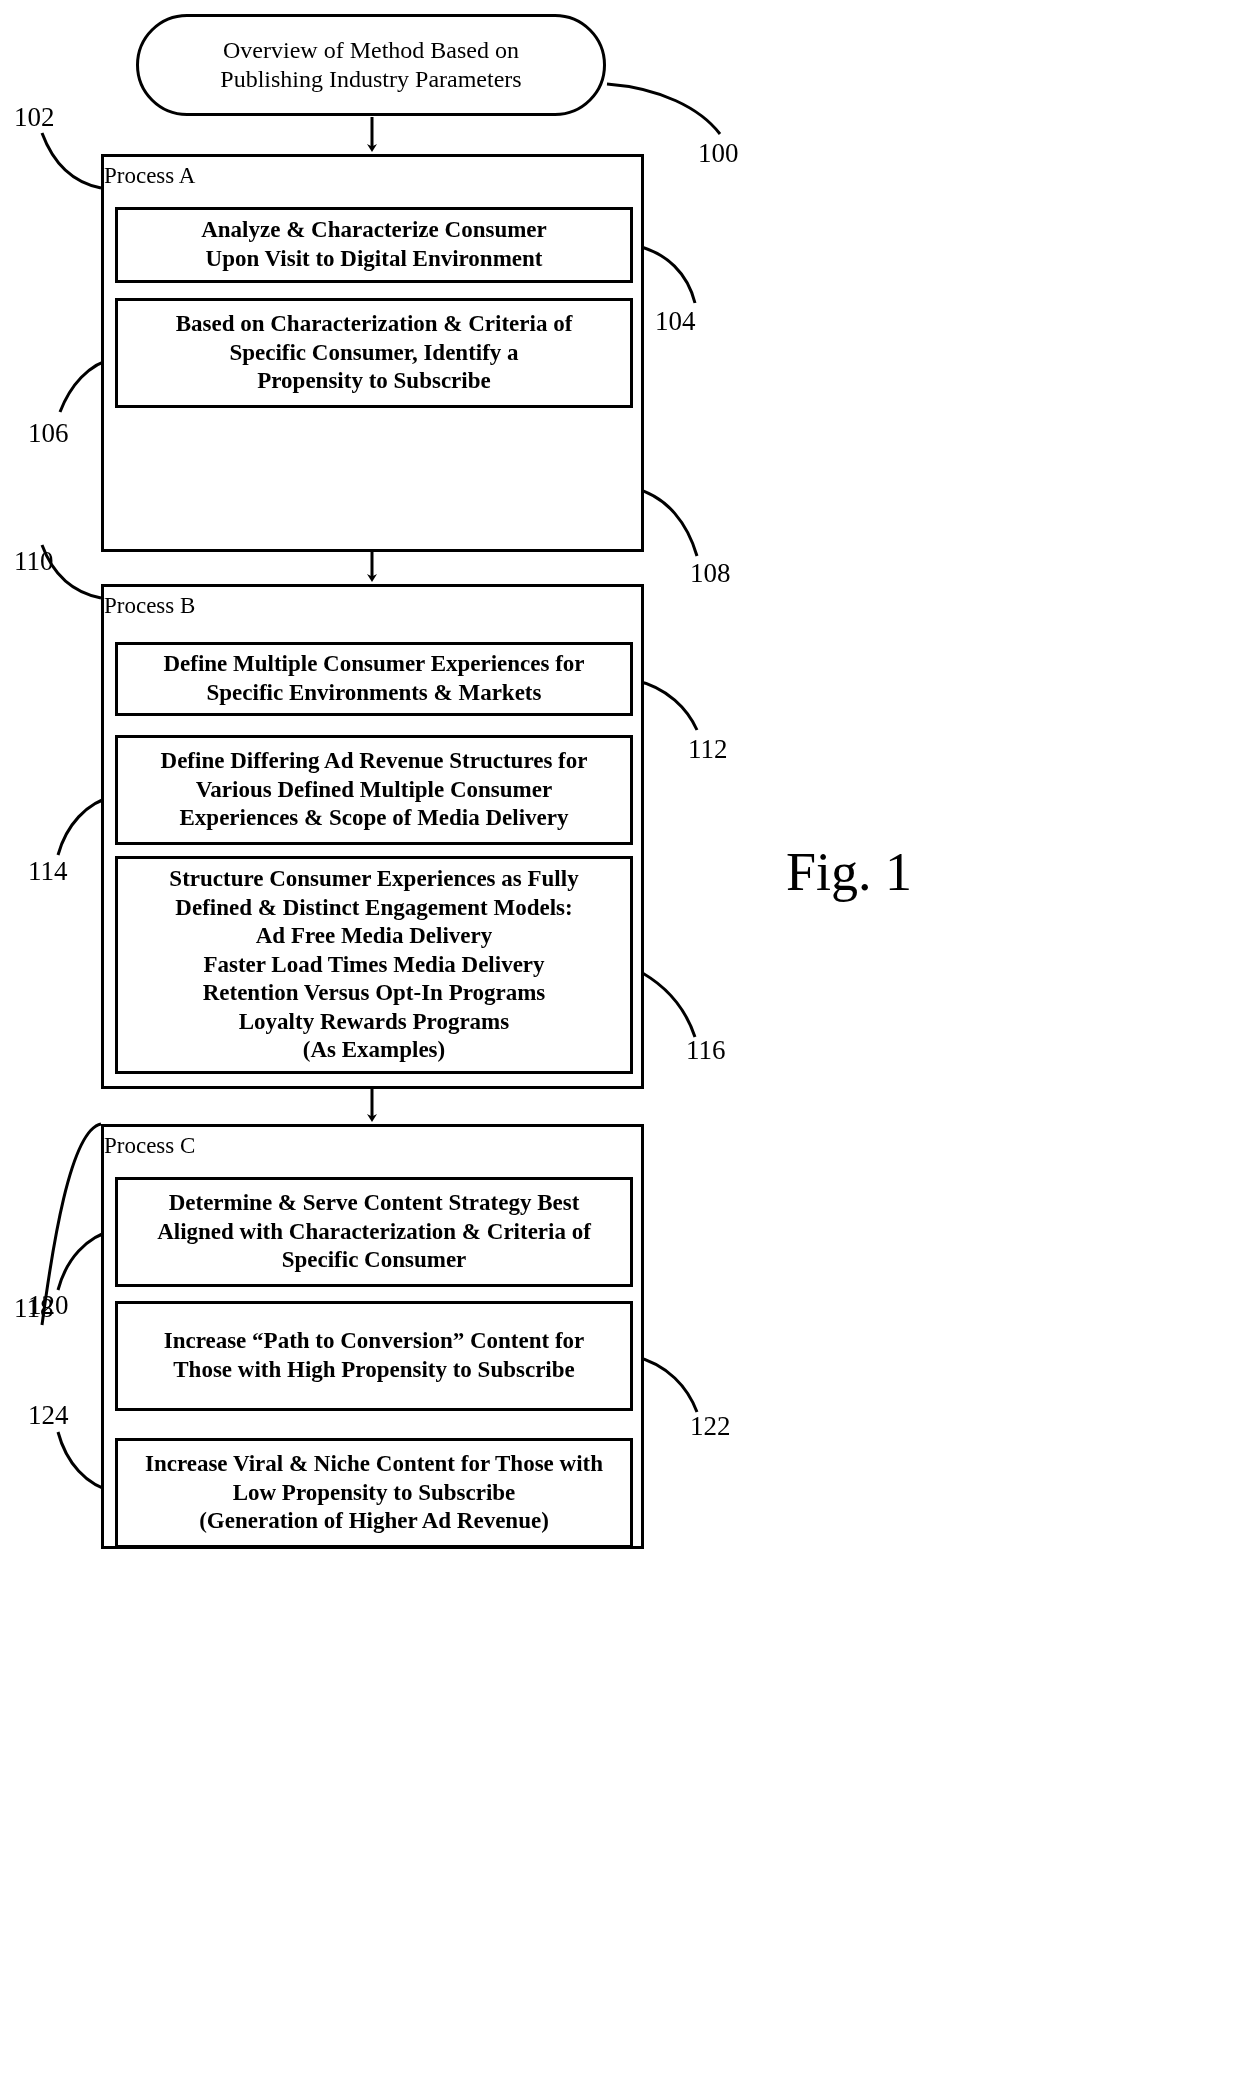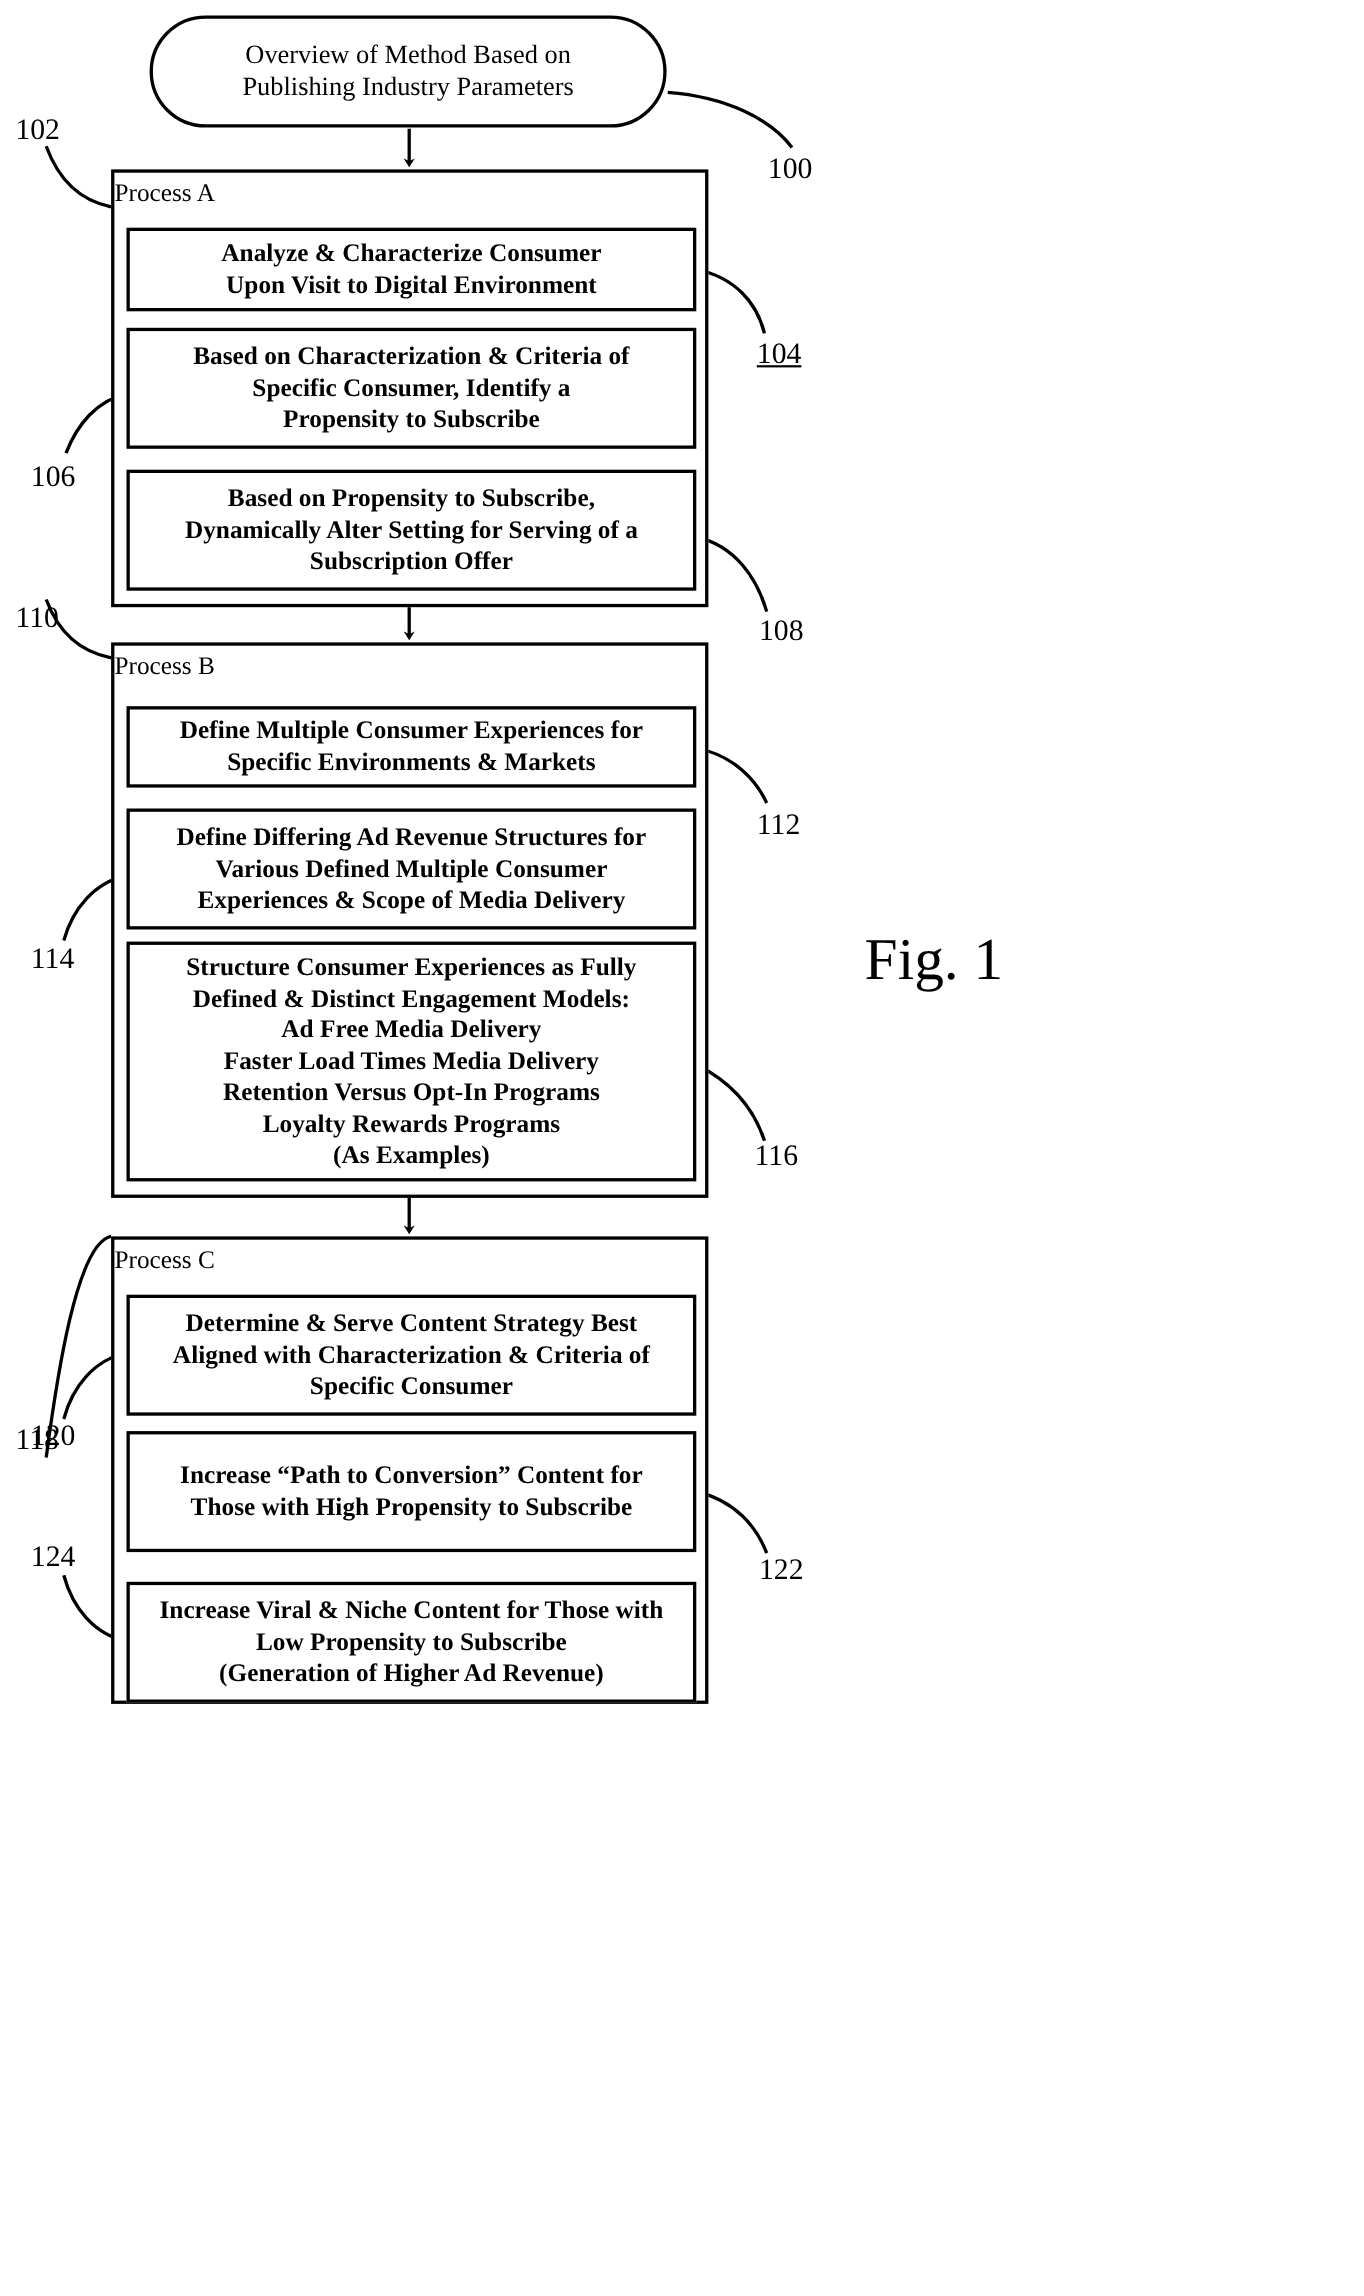--- a/index.html
+++ b/index.html
@@ -163,30 +163,23 @@
   </div>
 
   <div class="step-box" style="left:115px; top:298px; width:518px; height:110px;">
     <div class="txt">
       <div>Based on Characterization &amp; Criteria of</div>
       <div>Specific Consumer, Identify a</div>
       <div>Propensity to Subscribe</div>
     </div>
   </div>
 
-  <div class="step-box" style="left:115px; top:427px; width:518px; height:110px;">
-    <div class="txt">
-      <div>Based on Propensity to Subscribe,</div>
-      <div>Dynamically Alter Setting for Serving of a</div>
-      <div>Subscription Offer</div>
-    </div>
-  </div>
 
   <div class="ref" style="left:14px; top:104px;">102</div>
-  <div class="ref" style="left:688px; top:308px;text-decoration:underline;">104</div>
+  <div class="ref" style="left:655px; top:308px;">104</div>
   <div class="ref" style="left: 28px; top: 420px;">106</div>
   <div class="ref" style="left:690px; top:560px;">108</div>
 
   <div class="process-group" style="left:101px; top:584px; width:543px; height:505px;">
     <div class="process-heading">Process B</div>
   </div>
 
   <div class="step-box" style="left:115px; top:642px; width:518px; height:74px;">
     <div class="txt">
       <div>Define Multiple Consumer Experiences for</div>

